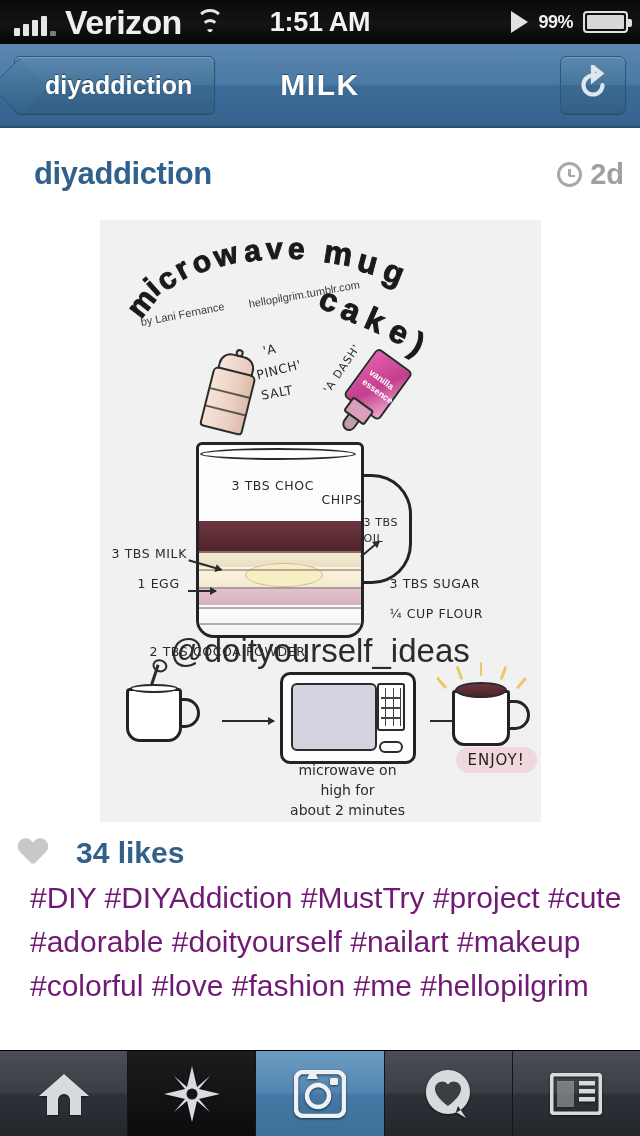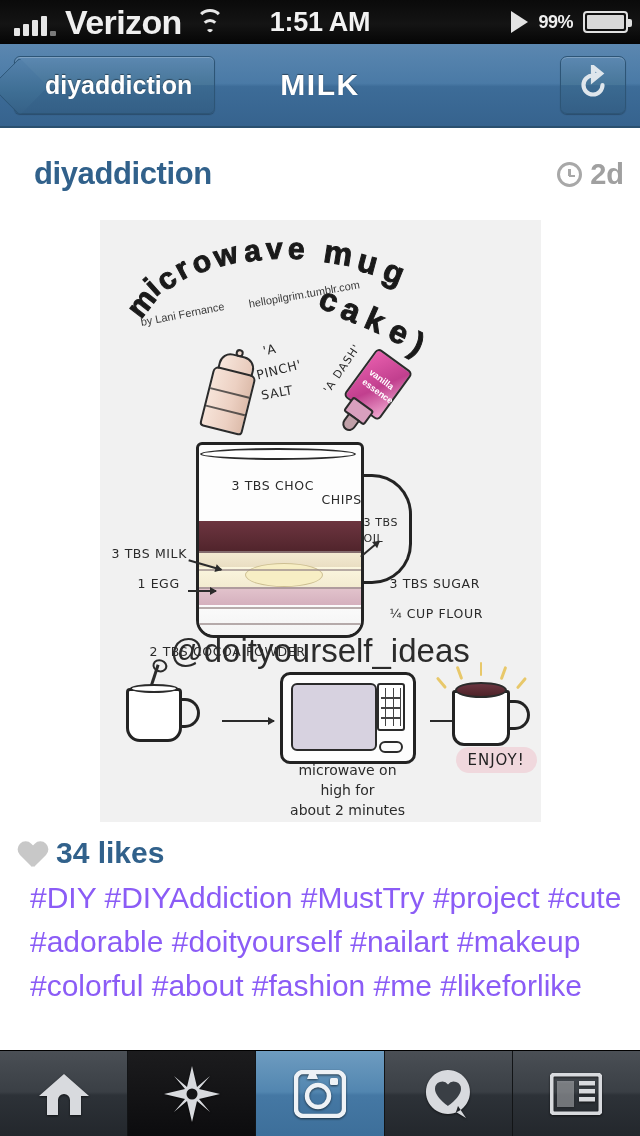--- a/index.html
+++ b/index.html
@@ -194,37 +194,37 @@
                   background:linear-gradient(to bottom,#6b3540,#4e2329); border:2.5px solid #2b2b2b;
                   border-radius:50%; }
   .ray{ position:absolute; width:2.5px; height:14px; background:#e8c86a; border-radius:2px; }
   .enjoy{ position:absolute; padding:4px 12px; background:#f0d8dd; border-radius:14px;
           font-size:15px; letter-spacing:1px; color:#222; font-family:"DejaVu Sans", sans-serif; }
 
   .steptxt{ position:absolute; font-size:14px; line-height:20px; color:#2b2b2b;
             font-family:"DejaVu Sans", sans-serif; text-align:center; }
 
   
-  .likes{ display:flex; align-items:flex-end; gap:8px; padding:14px 6px 0 18px; }
+  .likes{ display:flex; align-items:center; gap:28px; padding:14px 6px 0 18px; }
   .heart{ width:30px; height:28px; position:relative; }
   .heart::before,.heart::after{ content:""; position:absolute; top:0; width:16px; height:25px;
      background:#c8c8c8; border-radius:16px 16px 0 0; }
   .heart::before{ left:14px; transform:rotate(-45deg); transform-origin:0 100%; }
   .heart::after{ left:0; transform:rotate(45deg); transform-origin:100% 100%; }
   .likes-txt{ font-size:30px; font-weight:bold; color:#31618b; }
 
   .caption{ display:flex; align-items:flex-start; gap:12px; padding:8px 18px 0 18px; }
   .bubble{ width:30px; height:25px; background:#c8c8c8; border-radius:13px; position:relative; flex:none; margin-top:6px; }
   .bubble::after{ content:""; position:absolute; left:4px; bottom:-6px; width:10px; height:9px;
                   background:#c8c8c8; border-radius:0 0 0 8px; transform:skewX(-20deg); }
   .cap-txt{ font-size:30px; line-height:38px; color:#3f3f3f; }
   .cap-user{ font-weight:bold; color:#31618b; }
   .emo{ font-size:28px; }
 
-  .tags{ padding:6px 18px 0 30px; font-size:30px; line-height:44px; color:#8b5cf6; }
+  .tags{ padding:6px 18px 0 30px; font-size:30px; line-height:44px; color:#701a75; }
 
   
   .tabbar{ position:absolute; bottom:0; left:0; width:640px; height:86px; display:flex;
            border-top:1px solid #000; }
   .tab{ flex:1; display:flex; align-items:center; justify-content:center; position:relative;
         background:linear-gradient(to bottom,#4a4f55 0%,#3a3f45 48%,#2d3238 52%,#23272c 100%); }
   .tab+.tab{ border-left:1px solid #121416; }
   .tab.dark{ background:linear-gradient(to bottom,#1c1c1e 0%,#141416 50%,#0c0c0e 100%); }
   .tab.active{ background:linear-gradient(to bottom,#6e9cc0 0%,#5286b0 48%,#4578a4 52%,#3d6f9a 100%); }
   .glyph{ filter:drop-shadow(0 1px 1px rgba(0,0,0,.6)); }
@@ -406,21 +406,21 @@
 
   <div class="likes">
     <div class="heart"></div>
     <div class="likes-txt">34 likes</div>
   </div>
 
 
   <div class="tags">
     <div>#DIY #DIYAddiction #MustTry  #project #cute</div>
     <div>#adorable #doityourself  #nailart #makeup</div>
-    <div>#colorful #about #fashion #me #likeforlike</div>
+    <div>#colorful #love #fashion #me #hellopilgrim</div>
 
   </div>
 </div>
 
 <div class="tabbar">
   <div class="tab">
     <svg class="glyph" width="56" height="48" viewBox="0 0 56 48">
       <path d="M28 4 L53 26 L45 26 L45 45 L34 45 L34 30 A6 6 0 0 0 22 30 L22 45 L11 45 L11 26 L3 26 Z" fill="#d8dade"></path>
     </svg>
   </div>

